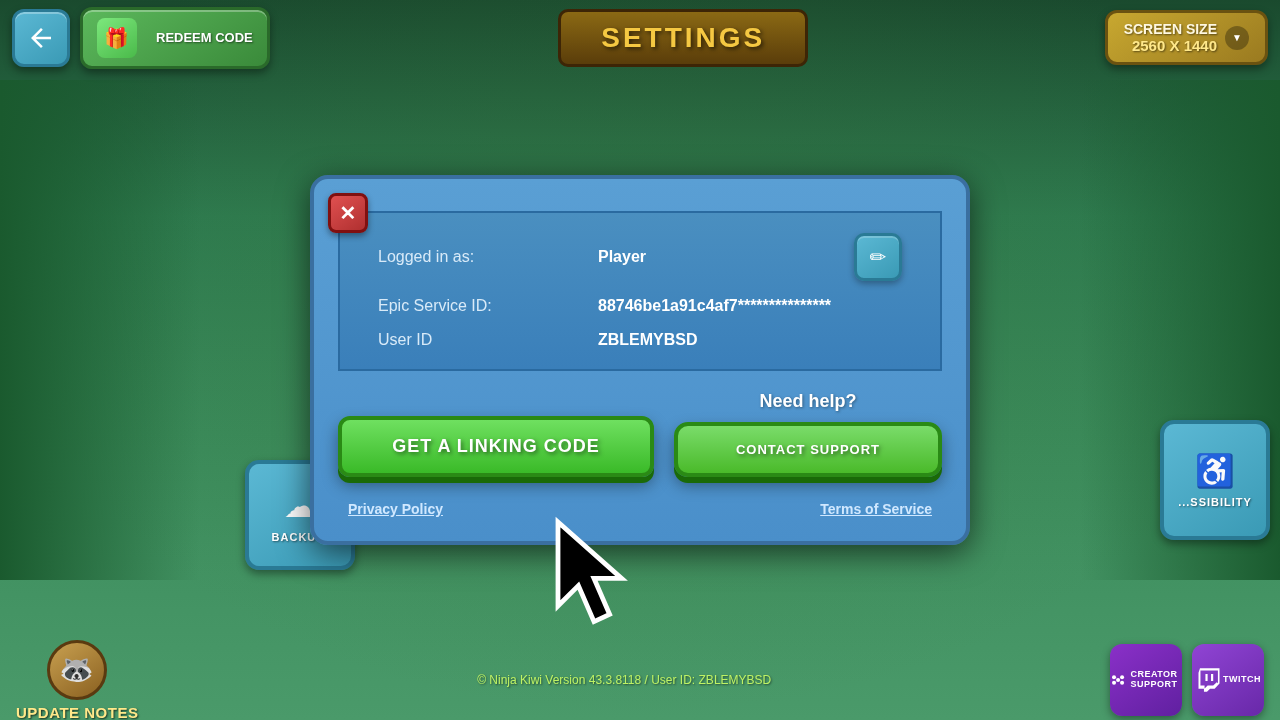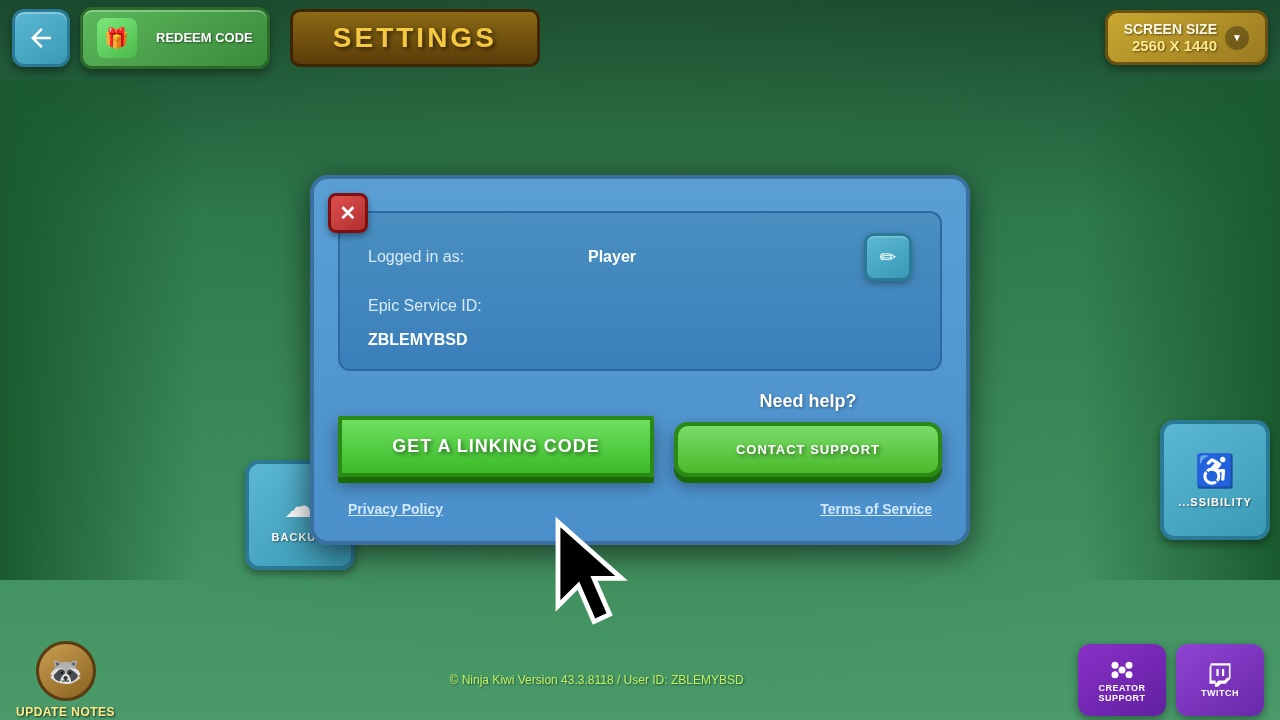--- a/index.html
+++ b/index.html
@@ -88,20 +88,21 @@
       font-size: 13px;
       font-weight: 700;
       text-transform: uppercase;
       text-shadow: 1px 1px 2px rgba(0,0,0,0.5);
       line-height: 1.2;
       padding-left: 11px;
     }
 
     .settings-title-bar {
       flex: 1;
+      text-align: center;
       margin: 0 20px;
     }
 
     .settings-title {
       background: linear-gradient(180deg, #8B6914, #5a3d0a);
       border: 3px solid #3d2506;
       border-radius: 10px;
       padding: 10px 40px;
       display: inline-block;
     }
@@ -242,22 +243,22 @@
       cursor: pointer;
       font-size: 20px;
       color: white;
       font-weight: 900;
       box-shadow: 0 3px 6px rgba(0,0,0,0.4);
     }
 
     .account-info-box {
       background: linear-gradient(180deg, #4a8fc0, #3a7fba);
       border: 2px solid #2a6aa0;
-      border-radius: 12px;
-      padding: 20px 28px;
+      border-radius: 0;
+      padding: 20px 38px;
       margin-top: 8px;
     }
 
     .info-row {
       display: flex;
       align-items: center;
       margin-bottom: 16px;
     }
 
     .info-row:last-child {
@@ -299,21 +300,21 @@
       margin-top: 20px;
       display: flex;
       align-items: flex-end;
       gap: 20px;
     }
 
     .linking-btn {
       flex: 1;
       background: linear-gradient(180deg, #6fe060, #3aba28);
       border: 4px solid #2a8a15;
-      border-radius: 2px;
+      border-radius: 12px;
       padding: 16px 20px;
       cursor: pointer;
       text-align: center;
       box-shadow: 0 6px 0 #1a6a08, 0 8px 16px rgba(0,0,0,0.4);
       position: relative;
     }
 
     .linking-btn-text {
       color: white;
       font-size: 18px;
@@ -405,21 +406,21 @@
       border-radius: 50%;
       border: 3px solid #5a3a10;
       display: flex;
       align-items: center;
       justify-content: center;
       font-size: 28px;
     }
 
     .update-notes-label {
       color: #ffe88a;
-      font-size: 12px;
+      font-size: 15px;
       font-weight: 900;
       text-transform: uppercase;
       text-shadow: 1px 1px 2px rgba(0,0,0,0.7);
       letter-spacing: 0.5px;
       text-align: center;
     }
 
     .bottom-center {
       color: #bef264;
       font-size: 12px;
@@ -427,25 +428,25 @@
       text-align: center;
     }
 
     .bottom-right {
       display: flex;
       gap: 10px;
       align-items: center;
     }
 
     .bottom-icon-btn {
-      width: 88px;
+      width: 72px;
       height: 72px;
       border-radius: 12px;
       display: flex;
-      flex-direction: column;
+      flex-direction: row;
       align-items: center;
       justify-content: center;
       cursor: pointer;
       box-shadow: 0 3px 8px rgba(0,0,0,0.4);
     }
 
     .creator-btn {
       background: linear-gradient(145deg, #8a30c8, #6020a0);
       border: 3px solid #4010780;
     }
@@ -563,23 +564,25 @@
       <div class="info-row">
         <div class="info-label">Logged in as:</div>
         <div class="info-value">Player</div>
         <div class="edit-btn">
           <span>✏</span>
         </div>
       </div>
 
       <div class="info-row">
         <div class="info-label">Epic Service ID:</div>
+        <div class="info-value">88746be1a91c4af7***************</div>
       </div>
 
       <div class="info-row">
+        <div class="info-label">User ID</div>
         <div class="info-value">ZBLEMYBSD</div>
       </div>
 
     </div>
 
     <div class="modal-actions">
 
       <div class="linking-btn">
         <div class="linking-btn-text">GET A LINKING
 CODE</div>

